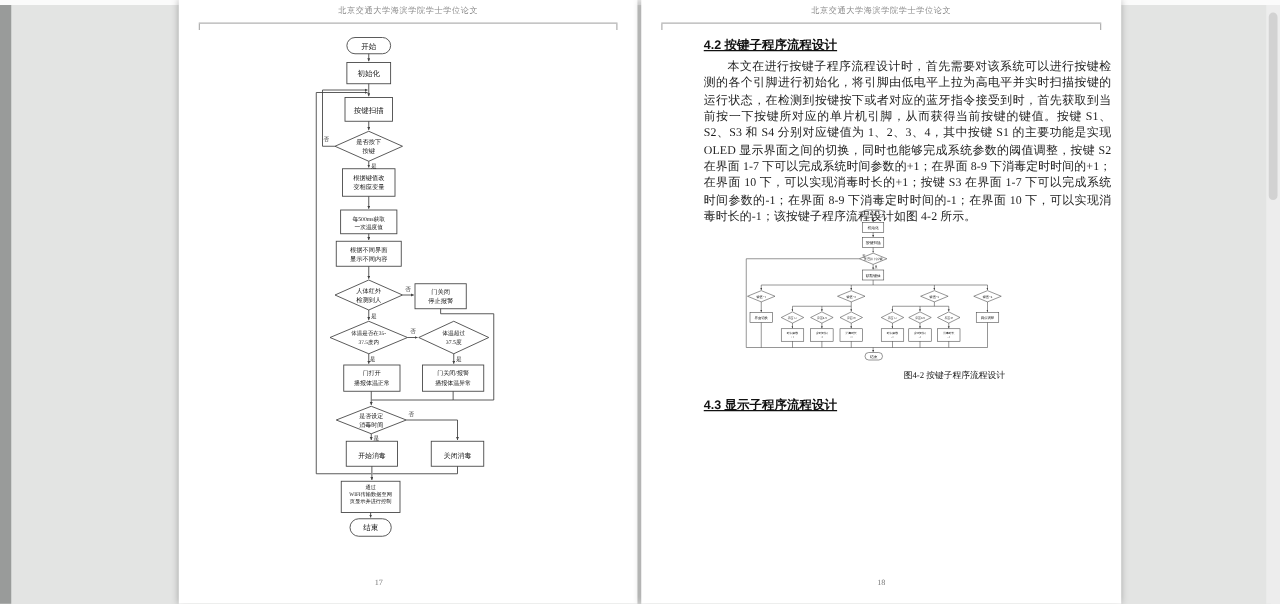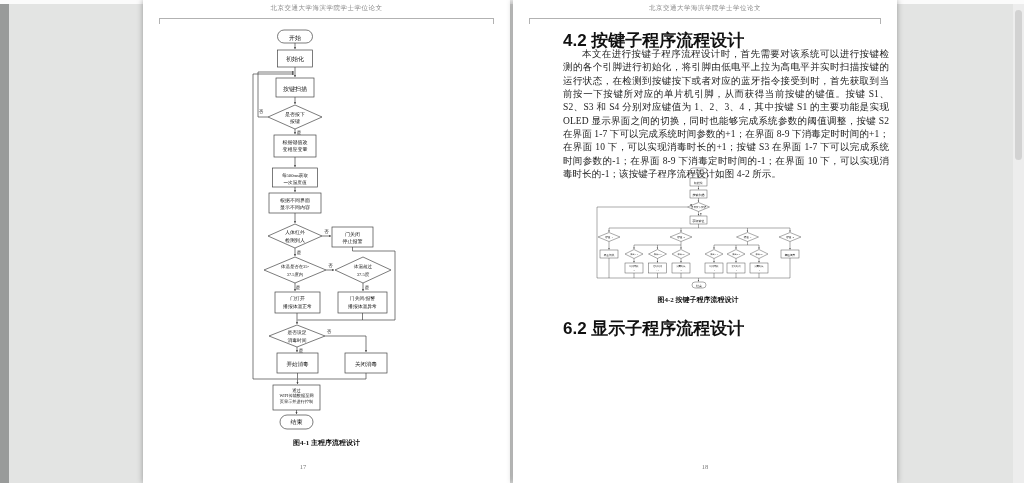--- a/index.html
+++ b/index.html
@@ -16,26 +16,26 @@
   .pg-header{position:absolute;top:4px;left:0;width:100%;text-align:center;
              font-size:6.5px;color:#8a8a8a;letter-spacing:.5px;}
   .hrule{position:absolute;top:18px;height:5px;border-top:1px solid #b2b2b2;}
   .hrule:before,.hrule:after{content:"";position:absolute;top:0;width:1px;height:5px;background:#b2b2b2;}
   .hrule:before{left:0;} .hrule:after{right:0;}
   #page-left .hrule{left:16px;width:335px;}
   #page-right .hrule{left:16px;width:352px;}
   .pg-num{position:absolute;font-size:6.5px;color:#777;}
   #page-left .pg-num{left:150px;top:463px;width:20px;text-align:center;}
   #page-right .pg-num{left:0;top:463px;width:100%;text-align:center;}
-  .fig-caption{position:absolute;width:100%;text-align:center;font-weight:bold;
+  .fig-caption{position:absolute;width:100%;text-align:right;font-weight:normal;
                font-size:7px;color:#111;}
   #cap41{top:438px;left:0;}
   #cap42{top:295px;left:79px;width:212px;}
   .sec-heading{position:absolute;left:50px;font-family:"Liberation Sans","DejaVu Sans",sans-serif;
-               font-weight:bold;font-size:17px;color:#111;white-space:nowrap;}
+               font-weight:bold;font-size:10px;color:#111;white-space:nowrap;text-decoration:underline;}
   #h42{top:29px;} #h43{top:317px;}
   .body-text{position:absolute;left:50px;width:326px;font-size:9.5px;line-height:13.35px;
              color:#1d1d1d;text-align:justify;text-indent:2em;letter-spacing:.1px;}
   #p42{top:48px;} #p43{top:336px;}
   #fc41{position:absolute;left:97px;top:28px;}
   #fc42{position:absolute;left:79px;top:166px;}
   svg{overflow:visible;}
   .shape{fill:none;stroke:#444;}
   .ln{fill:none;stroke:#444;}
   text{font-family:"Liberation Serif","DejaVu Serif",serif;fill:#141414;text-anchor:middle;}
@@ -135,21 +135,20 @@
     <text x="21" y="85" font-size="4.5">否</text>
     <text x="86.5" y="205" font-size="4.5">否</text>
     <text x="59" y="226" font-size="4.5">是</text>
     <text x="58" y="261" font-size="4.5">是</text>
     <text x="90.5" y="238.5" font-size="4.5">否</text>
     <text x="127" y="261" font-size="4.5">是</text>
     <text x="61" y="324" font-size="4.5">是</text>
     <text x="89" y="304.5" font-size="4.5">否</text>
   </svg>
 
-  <div class="fig-caption" id="cap41">图4-1 主程序流程设计</div>
   <div class="pg-num">17</div>
 </div>
 
 <div class="page" id="page-right">
   <div class="pg-header">北京交通大学海滨学院学士学位论文</div>
   <div class="hrule"></div>
 
   <div class="sec-heading" id="h42">4.2  按键子程序流程设计</div>
   <div class="body-text" id="p42">本文在进行按键子程序流程设计时，首先需要对该系统可以进行按键检测的各个引脚进行初始化，将引脚由低电平上拉为高电平并实时扫描按键的运行状态，在检测到按键按下或者对应的蓝牙指令接受到时，首先获取到当前按一下按键所对应的单片机引脚，从而获得当前按键的键值。按键 S1、S2、S3 和 S4 分别对应键值为 1、2、3、4，其中按键 S1 的主要功能是实现 OLED 显示界面之间的切换，同时也能够完成系统参数的阈值调整，按键 S2 在界面 1-7 下可以完成系统时间参数的+1；在界面 8-9 下消毒定时时间的+1；在界面 10 下，可以实现消毒时长的+1；按键 S3 在界面 1-7 下可以完成系统时间参数的-1；在界面 8-9 下消毒定时时间的-1；在界面 10 下，可以实现消毒时长的-1；该按键子程序流程设计如图 4-2 所示。</div>
 
@@ -254,20 +253,20 @@
     <text x="144" y="104.5" font-size="2.3">-1</text>
     <text x="167" y="101" font-size="2.3">消毒时长</text>
     <text x="167" y="104.5" font-size="2.3">-1</text>
     <text x="107" y="120.6" font-size="3">结束</text>
     <text x="99" y="39.8" font-size="2.5">否</text>
     <text x="108.8" y="48.5" font-size="2.5">是</text>
   </svg>
 
   <div class="fig-caption" id="cap42">图4-2 按键子程序流程设计</div>
 
-  <div class="sec-heading" id="h43">6.2 显示子程序流程设计</div>
+  <div class="sec-heading" id="h43">4.3 显示子程序流程设计</div>
 
   <div class="pg-num">18</div>
 </div>
 
 <div class="scrollbar">
   <div class="scroll-thumb"></div>
 </div>
 
 </body></html>

